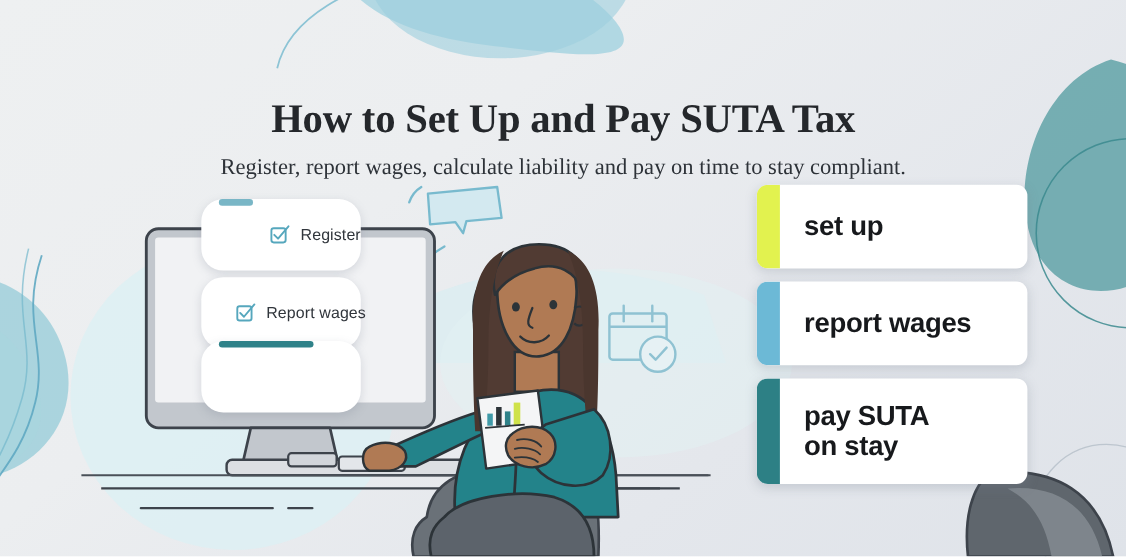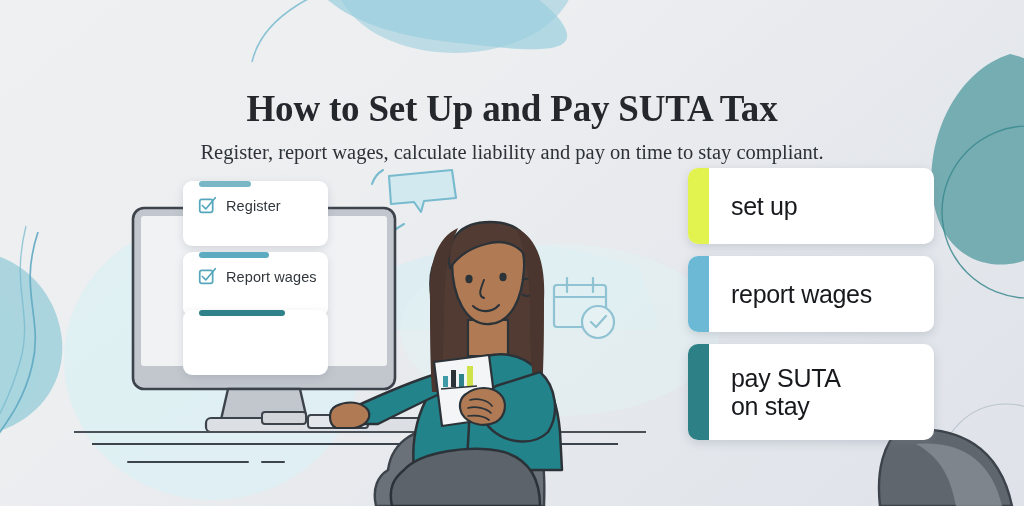--- a/index.html
+++ b/index.html
@@ -40,26 +40,26 @@
     font-size: 20.5px;
     color: #2d3238;
     margin: 9px 0 0 0;
     line-height: 1.2;
   }
 
   
   .check-card {
     position: absolute;
     background: #ffffff;
-    border-radius: 9px;
+    border-radius: 20px;
     box-shadow: 0 3px 9px rgba(110,120,135,0.22);
     z-index: 14;
     display: flex;
-    flex-direction: column;
-    justify-content: flex-start;
+    flex-direction: row;
+    justify-content: space-between;
   }
   .check-accent {
     height: 6px;
     border-radius: 3px;
     margin: 0 0 9px 16px;
   }
   .check-row {
     display: flex;
     align-items: center;
     margin-left: 15px;
@@ -80,21 +80,21 @@
     border-radius: 10px;
     box-shadow: 0 3px 10px rgba(120,128,142,0.28);
     overflow: hidden;
     display: flex;
     align-items: center;
     z-index: 20;
   }
   .step-bar { width: 21px; align-self: stretch; flex: none; }
   .step-label {
     font-family: "Liberation Sans", sans-serif;
-    font-weight: normal;
+    font-weight: bold;
     font-size: 25px;
     color: #17191c;
     letter-spacing: -0.3px;
     line-height: 1.12;
     margin-left: 22px;
     white-space: pre-line;
   }
 </style>
 </head>
 <body>

